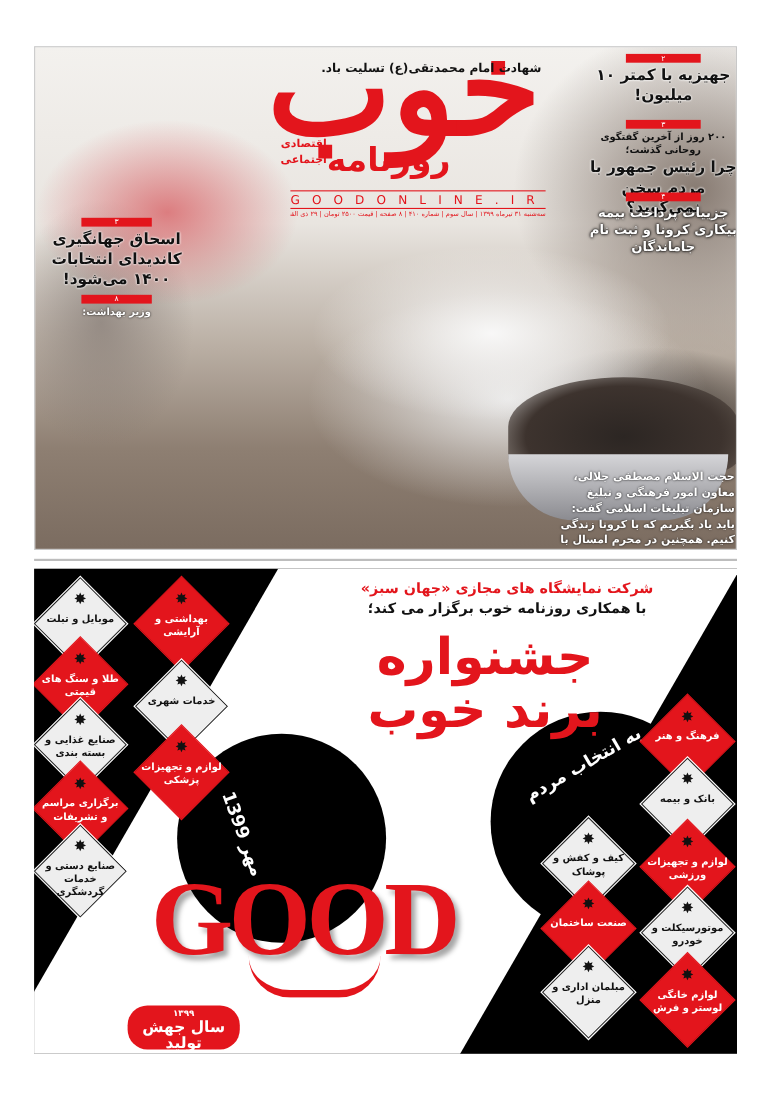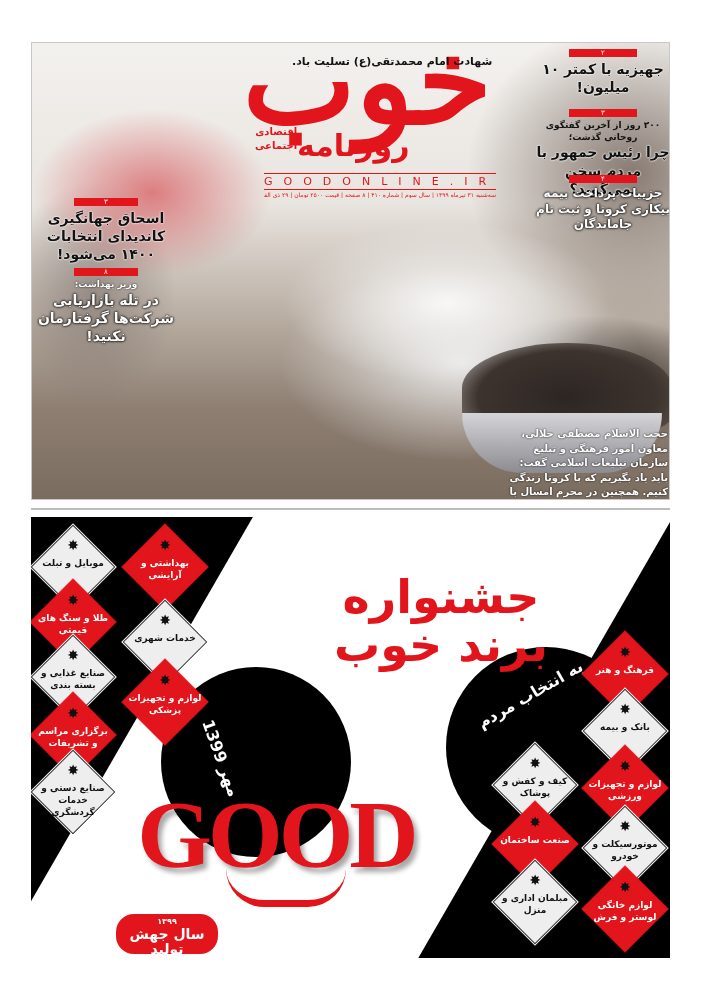--- a/index.html
+++ b/index.html
@@ -117,33 +117,36 @@
     <span class="tag">۴</span>
     <div class="headline">جزییات پرداخت بیمه بیکاری کرونا و ثبت نام جاماندگان</div>
   </div>
   <div class="story" id="s4">
     <span class="tag">۳</span>
     <div class="headline">اسحاق جهانگیری کاندیدای انتخابات ۱۴۰۰ می‌شود!</div>
   </div>
   <div class="story" id="s5">
     <span class="tag">۸</span>
     <div class="kicker">وزیر بهداشت:</div>
-    <div class="headline">در تله بازاریابی شرکت‌ها گرفتارمان نکنید!</div>
   </div>
 
   <div id="lead">حجت الاسلام مصطفی جلالی، معاون امور فرهنگی و تبلیغ سازمان تبلیغات اسلامی گفت: باید یاد بگیریم که با کرونا زندگی کنیم. همچنین در محرم امسال با حفظ دستورالعمل های وزارت بهداشت و ستاد ملی کرونا با تاکید بر اینکه سلامت مردم خط قرمز ماست، تعظیم شعائر را انجام دهیم.</div>
 </div>
 
 <div id="divider"></div>
 
 <div id="ad">
   <div class="band"></div>
   <div class="circle1"></div>
   <div class="circle2"></div>
 
+  <div id="intro">
+    <div class="l1">شرکت نمایشگاه های مجازی «جهان سبز»</div>
+    <div>با همکاری روزنامه خوب برگزار می کند؛</div>
+  </div>
   <div id="fest">
     <div>جشنواره</div>
     <div>برند خوب</div>
   </div>
   <div id="people">به انتخاب مردم</div>
   <div id="mehr">مهر 1399</div>
   <div id="good">GOOD</div>
   <div id="smile"></div>
   <div id="year-stamp">
     <span class="y">۱۳۹۹</span>

